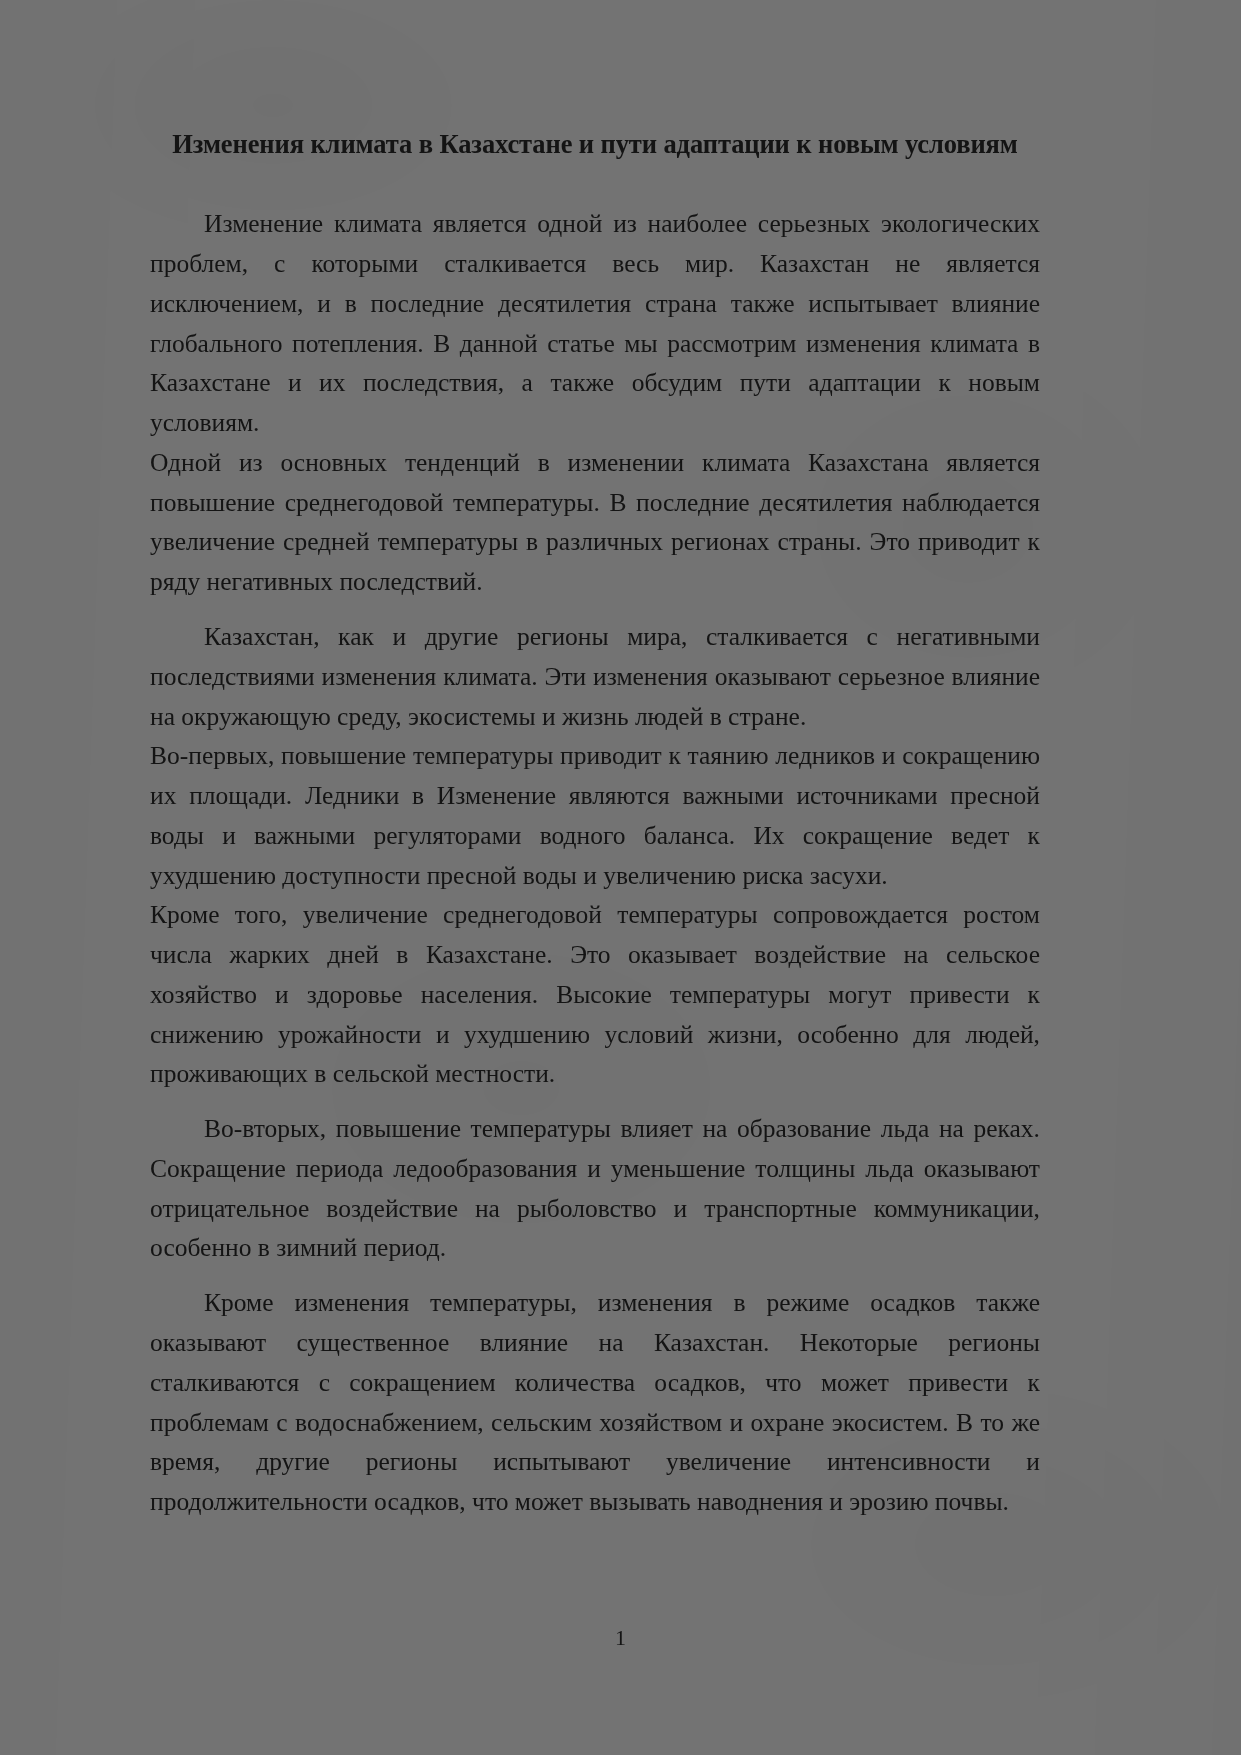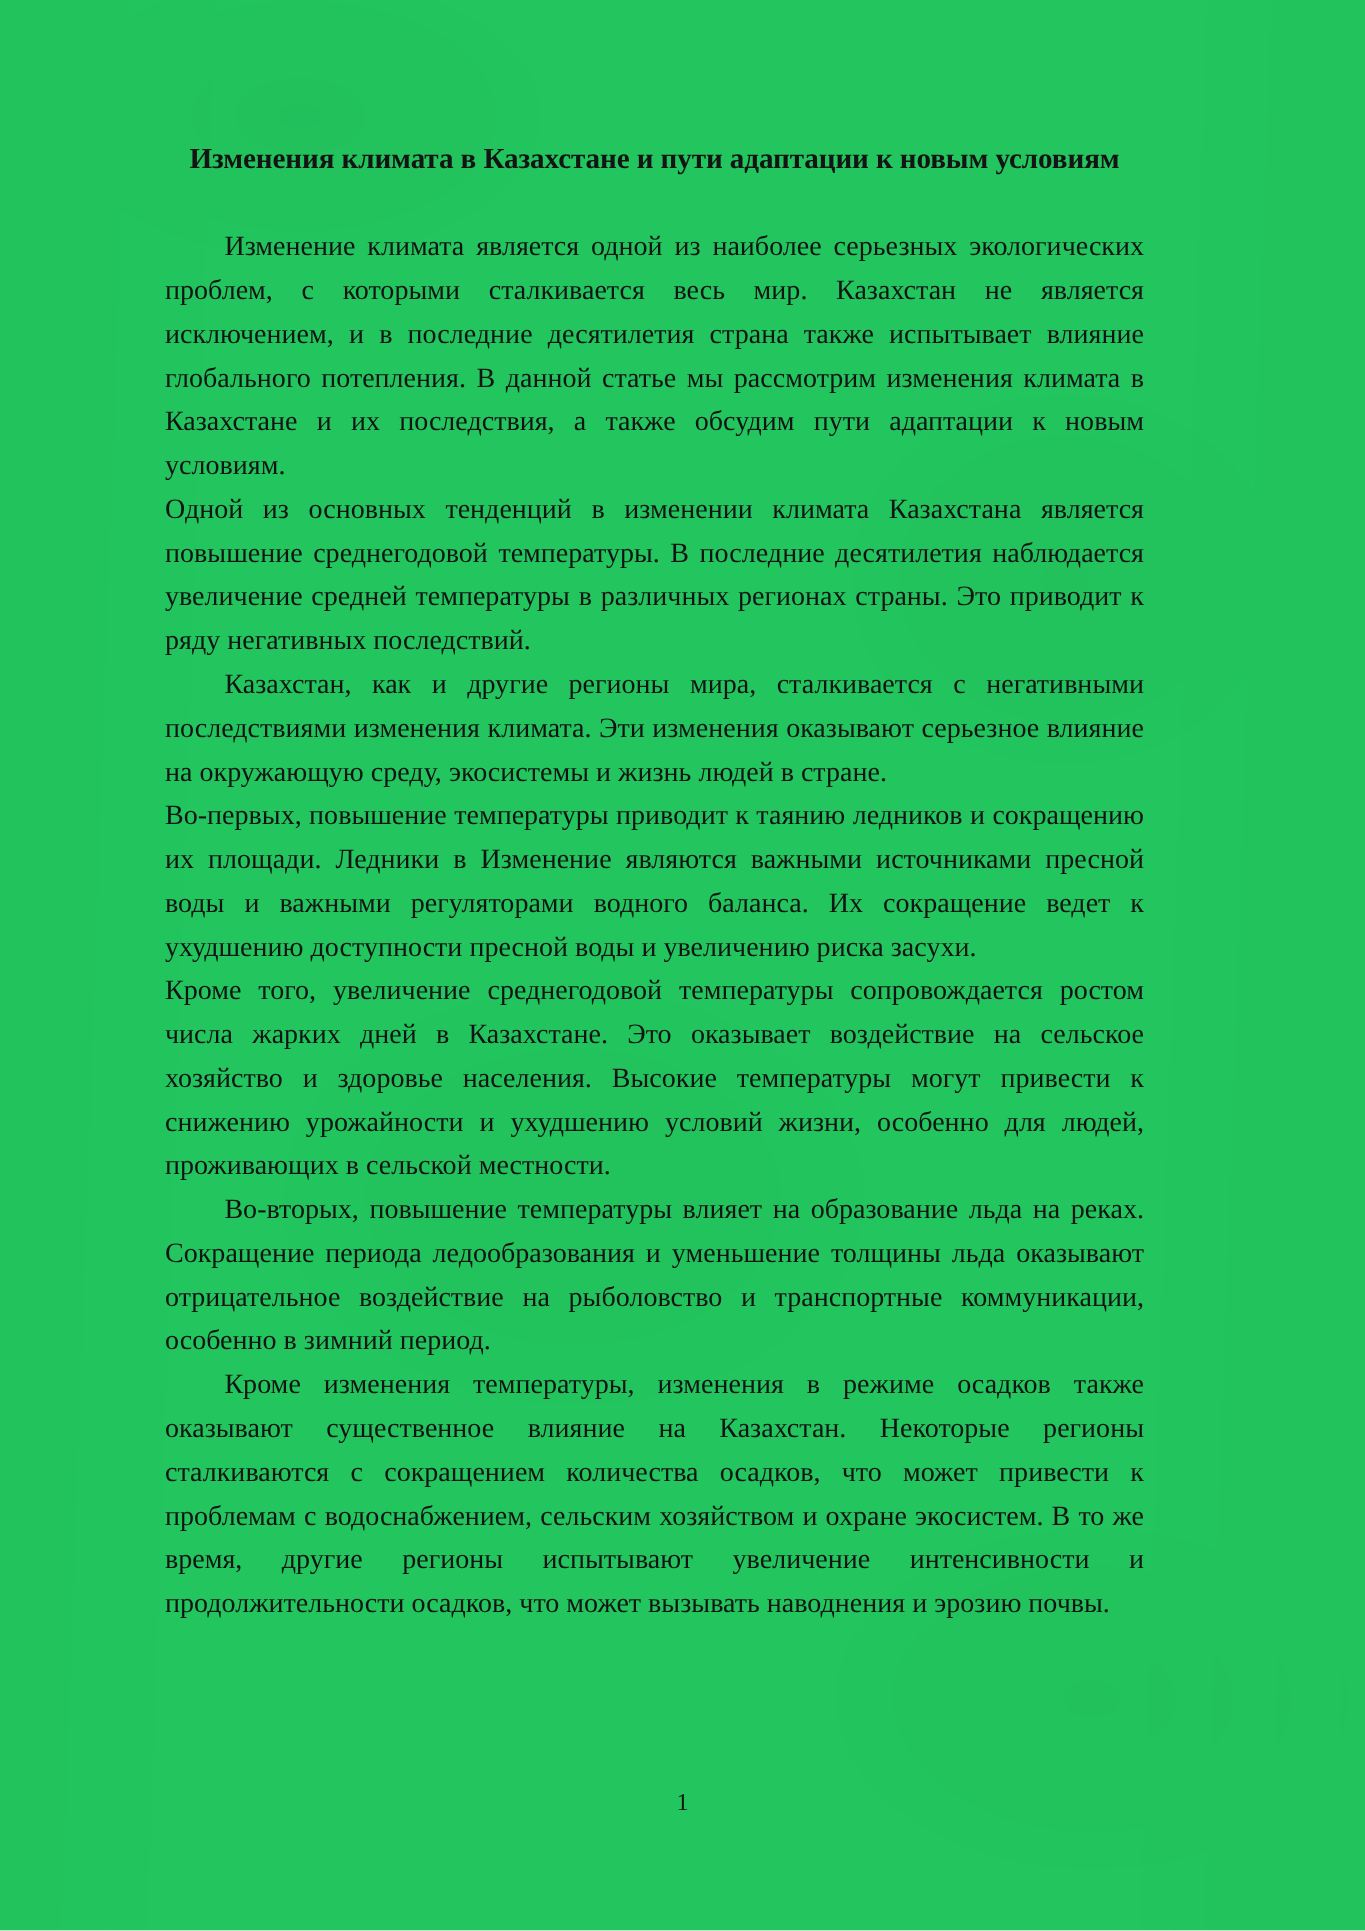--- a/index.html
+++ b/index.html
@@ -15,21 +15,21 @@
     overflow: hidden;
     font-family: "Liberation Serif", "DejaVu Serif", serif;
     color: #141414;
     -webkit-font-smoothing: antialiased;
   }
 
   
   #page {
     position: absolute;
     inset: 0;
-    background: #22c55e;
+    background: #737373;
     box-sizing: border-box;
   }
 
   
   #scan-texture {
     position: absolute;
     inset: 0;
     pointer-events: none;
     background:
       radial-gradient(ellipse 340px 200px at 22% 6%, rgba(0,0,0,0.022), rgba(0,0,0,0) 70%),
@@ -74,21 +74,21 @@
     line-height: 1.56;
     text-align: justify;
     text-justify: inter-word;
   }
 
   .para {
     margin: 0;
     text-align: justify;
     text-justify: inter-word;
   }
-  .para.indent { text-indent: 54px; }
+  .para.indent { text-indent: 54px; margin-top: 15px; }
 
   .page-number {
     position: absolute;
     left: 0;
     right: 0;
     top: 1625px;
     text-align: center;
     font-size: 22px;
     font-family: "Liberation Serif", "DejaVu Serif", serif;
   }

